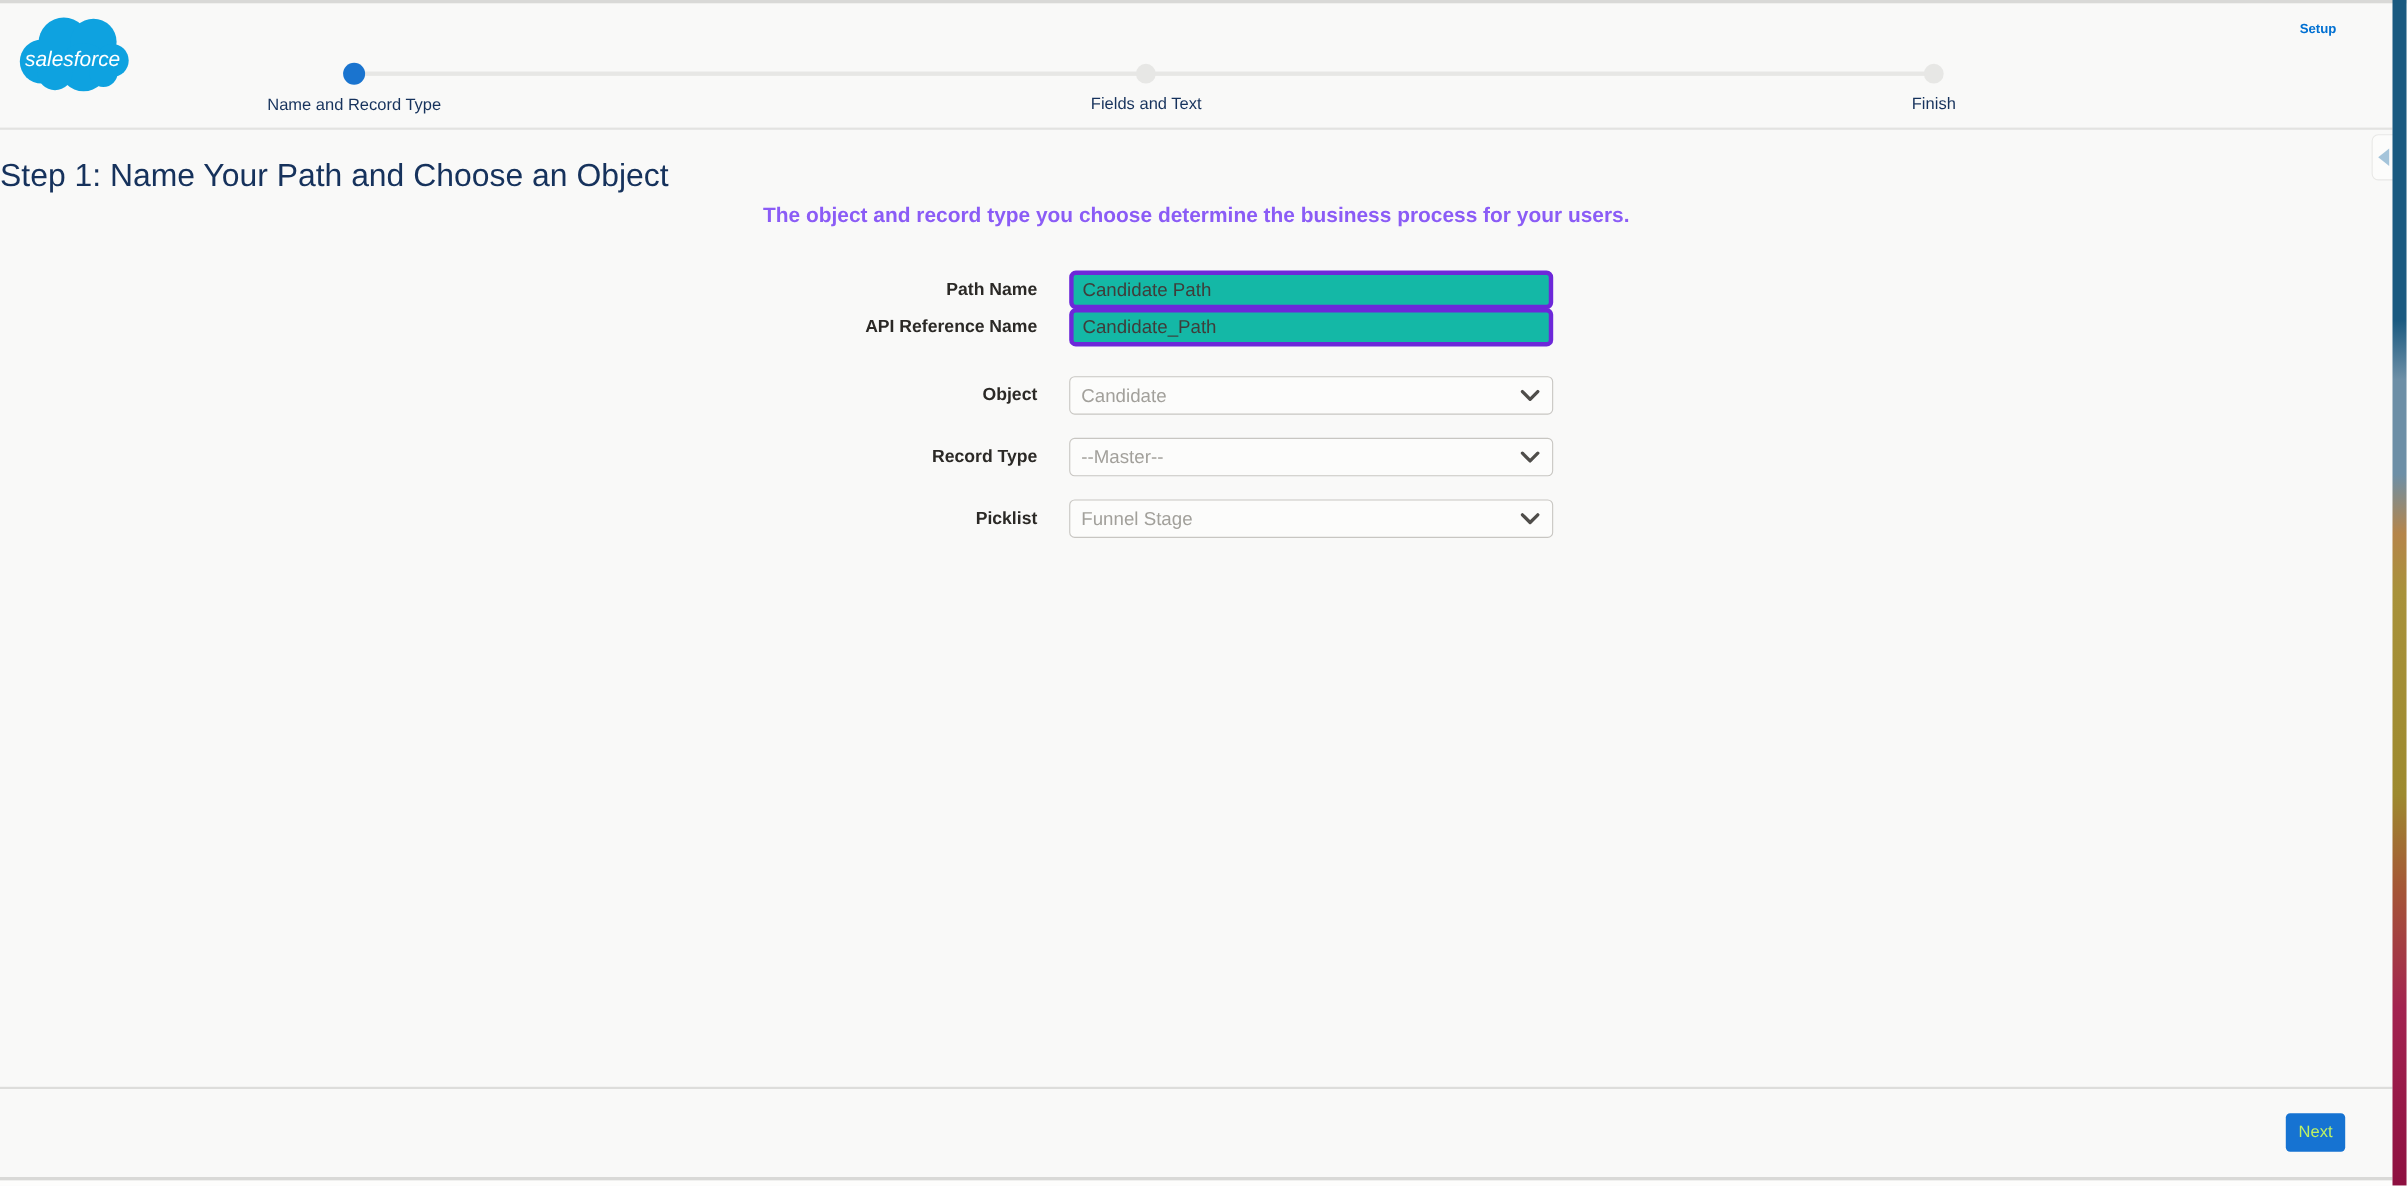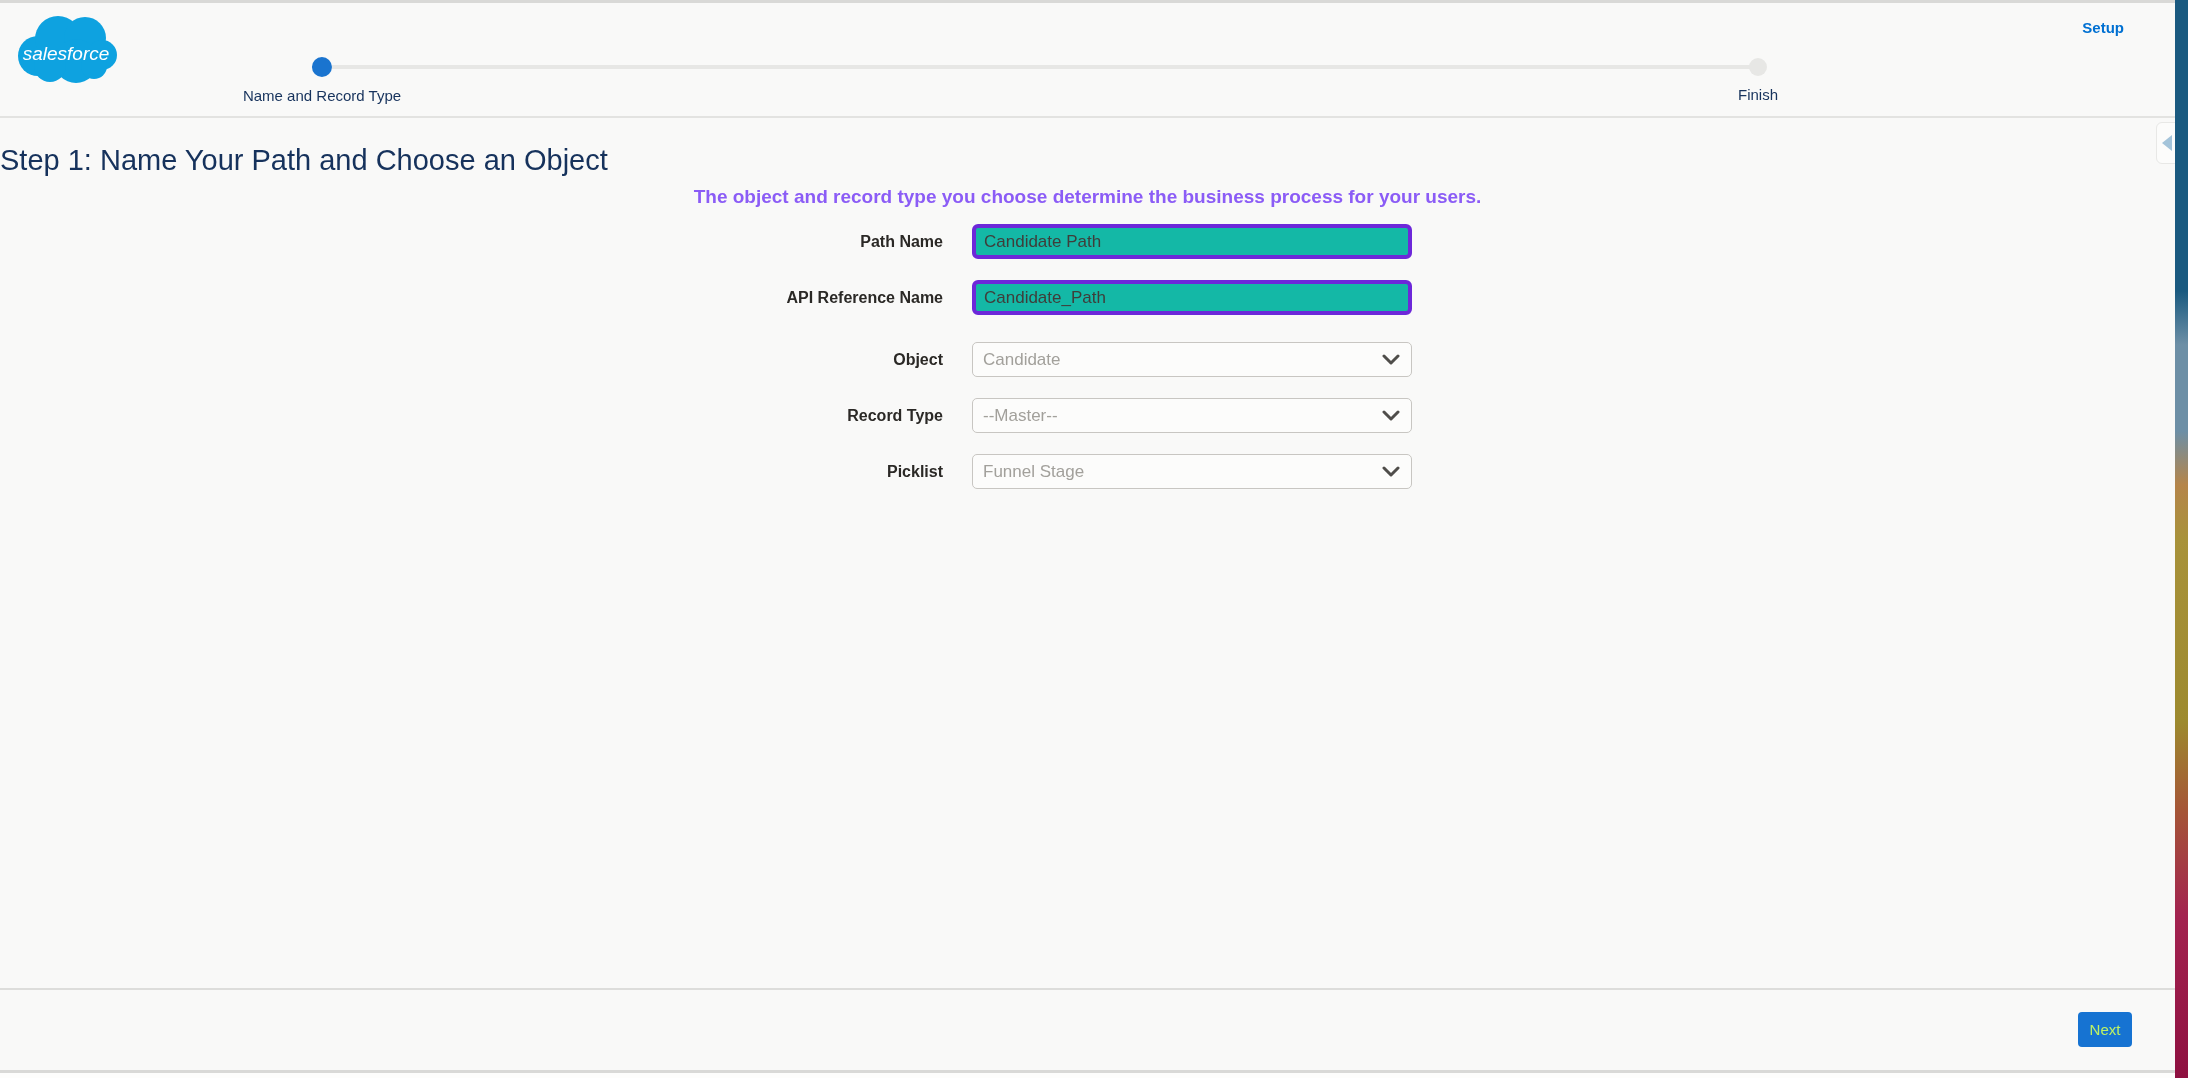--- a/index.html
+++ b/index.html
@@ -19,21 +19,21 @@
 
   
   .header {
     position:absolute; top:0; left:0; width:2175px; height:118px;
     background:#f9f9f8; border-bottom:2px solid #e3e3e1; z-index:2;
   }
   .logo { position:absolute; left:14px; top:12px; width:104px; height:78px; }
 
   .setup-link {
     position:absolute; top:19px; right:51px;
-    font-size:15px; font-weight:700; color:#0070d2;
+    font-size:12px; font-weight:700; color:#0070d2;
     text-decoration:none; cursor:pointer;
   }
 
   .progress { position:absolute; left:0; top:0; width:100%; height:118px; }
   .progress-line {
     position:absolute; left:322px; top:65px; width:1436px; height:4px;
     background:#e7e7e5;
   }
   .step { position:absolute; top:0; transform:translateX(-50%); text-align:center; }
   .step-dot {
@@ -140,35 +140,39 @@
     </div>
 
     <div class="progress">
       <div class="progress-line"></div>
 
       <div class="step active" style="left:322px;text-align:center;">
         <div class="step-dot"></div>
         <div class="step-label">Name and Record Type</div>
       </div>
 
+      <div class="step" style="left:1042px;">
+        <div class="step-dot"></div>
+        <div class="step-label">Fields and Text</div>
+      </div>
 
       <div class="step" style="left:1758px;">
         <div class="step-dot"></div>
         <div class="step-label">Finish</div>
       </div>
     </div>
 
     <a class="setup-link">Setup</a>
   </div>
 
   <div class="main">
     <div class="page-title">Step 1: Name Your Path and Choose an Object</div>
     <div class="page-subtitle">The object and record type you choose determine the business process for your users.</div>
 
-    <div class="form-row" style="top:104px;">
+    <div class="form-row" style="top:126px;">
       <div class="f-label">Path Name</div>
       <div class="f-control">
         <input class="text-input" type="text" value="Candidate Path" style="">
       </div>
     </div>
 
     <div class="form-row" style="top:160px;">
       <div class="f-label">API Reference Name</div>
       <div class="f-control">
         <input class="text-input" type="text" value="Candidate_Path" style="">

